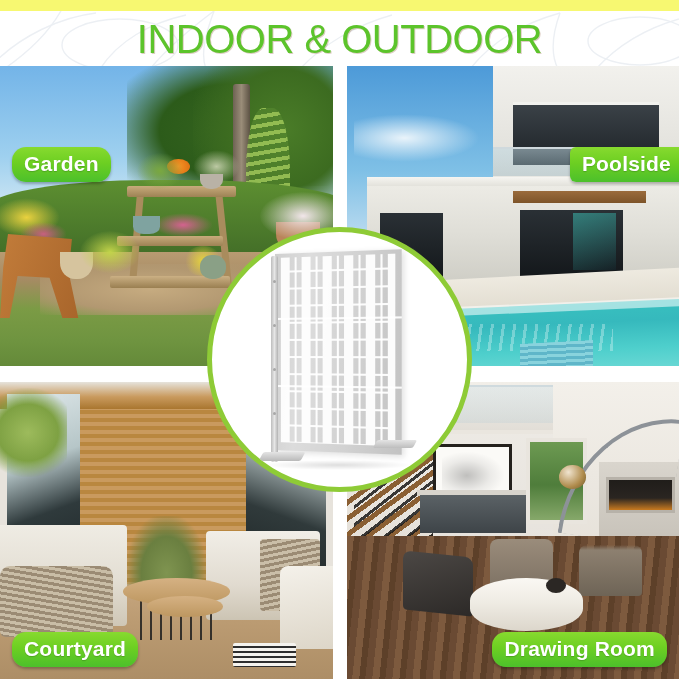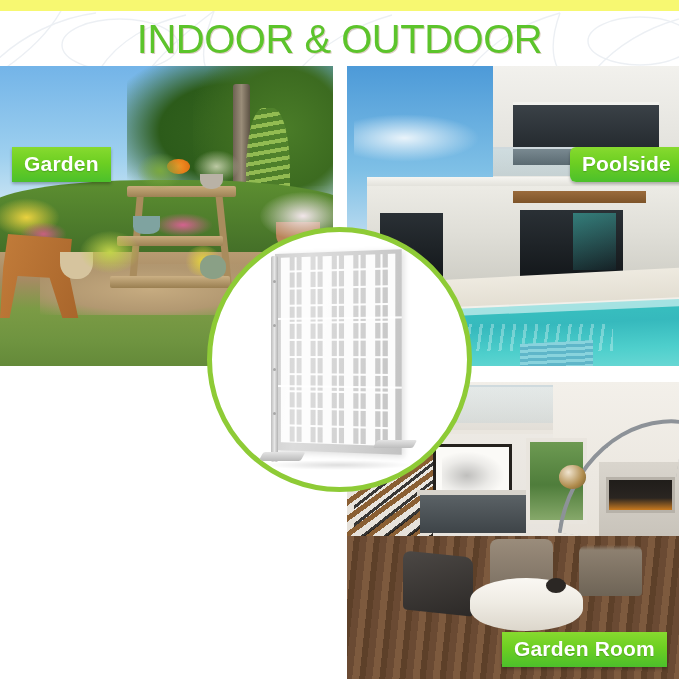--- a/index.html
+++ b/index.html
@@ -389,21 +389,21 @@
 
   
   .badge {
     position: absolute;
     background: linear-gradient(180deg,#87da2f 0%, #6dcf22 45%, #4cc02b 100%);
     color: #ffffff;
     font-weight: bold;
     font-size: 21px;
     letter-spacing: .2px;
     padding: 5px 12px 6px 12px;
-    border-radius: 0;
+    border-radius: 14px;
     box-shadow: 0 2px 3px rgba(0,0,0,.28);
     white-space: nowrap;
     line-height: 1.12;
     text-shadow: 0 1px 1px rgba(0,0,0,.18);
   }
   .badge-garden   { left: 12px;  top: 81px; }
   .badge-poolside { right: -4px; top: 81px; border-radius: 6px 0 0 6px; }
   .badge-courtyard{ left: 12px;  bottom: 12px; }
   .badge-drawing  { right: 12px; bottom: 12px; }
 
@@ -581,20 +581,42 @@
         <div class="p-planter"></div>
         <div class="p-deck"></div>
         <div class="p-water"></div>
         <div class="p-water-edge"></div>
         <div class="p-water-ripple"></div>
         <div class="p-mosaic"></div>
       </div>
       <div class="badge badge-poolside">Poolside</div>
     </div>
 
+    <div class="cell cell-bl">
+      <div class="scene">
+        <div class="c-bg"></div>
+        <div class="c-wood-wall"></div>
+        <div class="c-wood-top"></div>
+        <div class="c-glass-l"></div>
+        <div class="c-glass-r"></div>
+        <div class="c-palm"></div>
+        <div class="c-floor"></div>
+        <div class="c-grass"></div>
+        <div class="c-sofa-l"></div>
+        <div class="c-wicker"></div>
+        <div class="c-sofa-r"></div>
+        <div class="c-wicker-r"></div>
+        <div class="c-table-legs"></div>
+        <div class="c-table"></div>
+        <div class="c-table2"></div>
+        <div class="c-throw"></div>
+        <div class="c-books"></div>
+      </div>
+      <div class="badge badge-courtyard">Courtyard</div>
+    </div>
 
     <div class="cell cell-br">
       <div class="scene">
         <div class="d-bg"></div>
         <div class="d-upper"></div>
         <div class="d-mezz-rail"></div>
         <div class="d-wall-r"></div>
         <div class="d-stairs"></div>
         <div class="d-stair-stringer"></div>
         <div class="d-art">
@@ -607,21 +629,21 @@
         <div class="d-fire"></div>
         <div class="d-lamp-arc"></div>
         <div class="d-lamp-head"></div>
         <div class="d-floor"></div>
         <div class="d-chair d-chair-l"></div>
         <div class="d-chair d-chair-m"></div>
         <div class="d-chair d-chair-r"></div>
         <div class="d-rtable"></div>
         <div class="d-teapot"></div>
       </div>
-      <div class="badge badge-drawing">Garden Room</div>
+      <div class="badge badge-drawing">Drawing Room</div>
     </div>
 
   </div>
 
   <div class="product-circle">
     <div class="panel-wrap">
       <div class="panel-board">
         <div class="panel-holes"></div>
         <div class="panel-holes-b"></div>
         <div class="panel-seam s1"></div>

